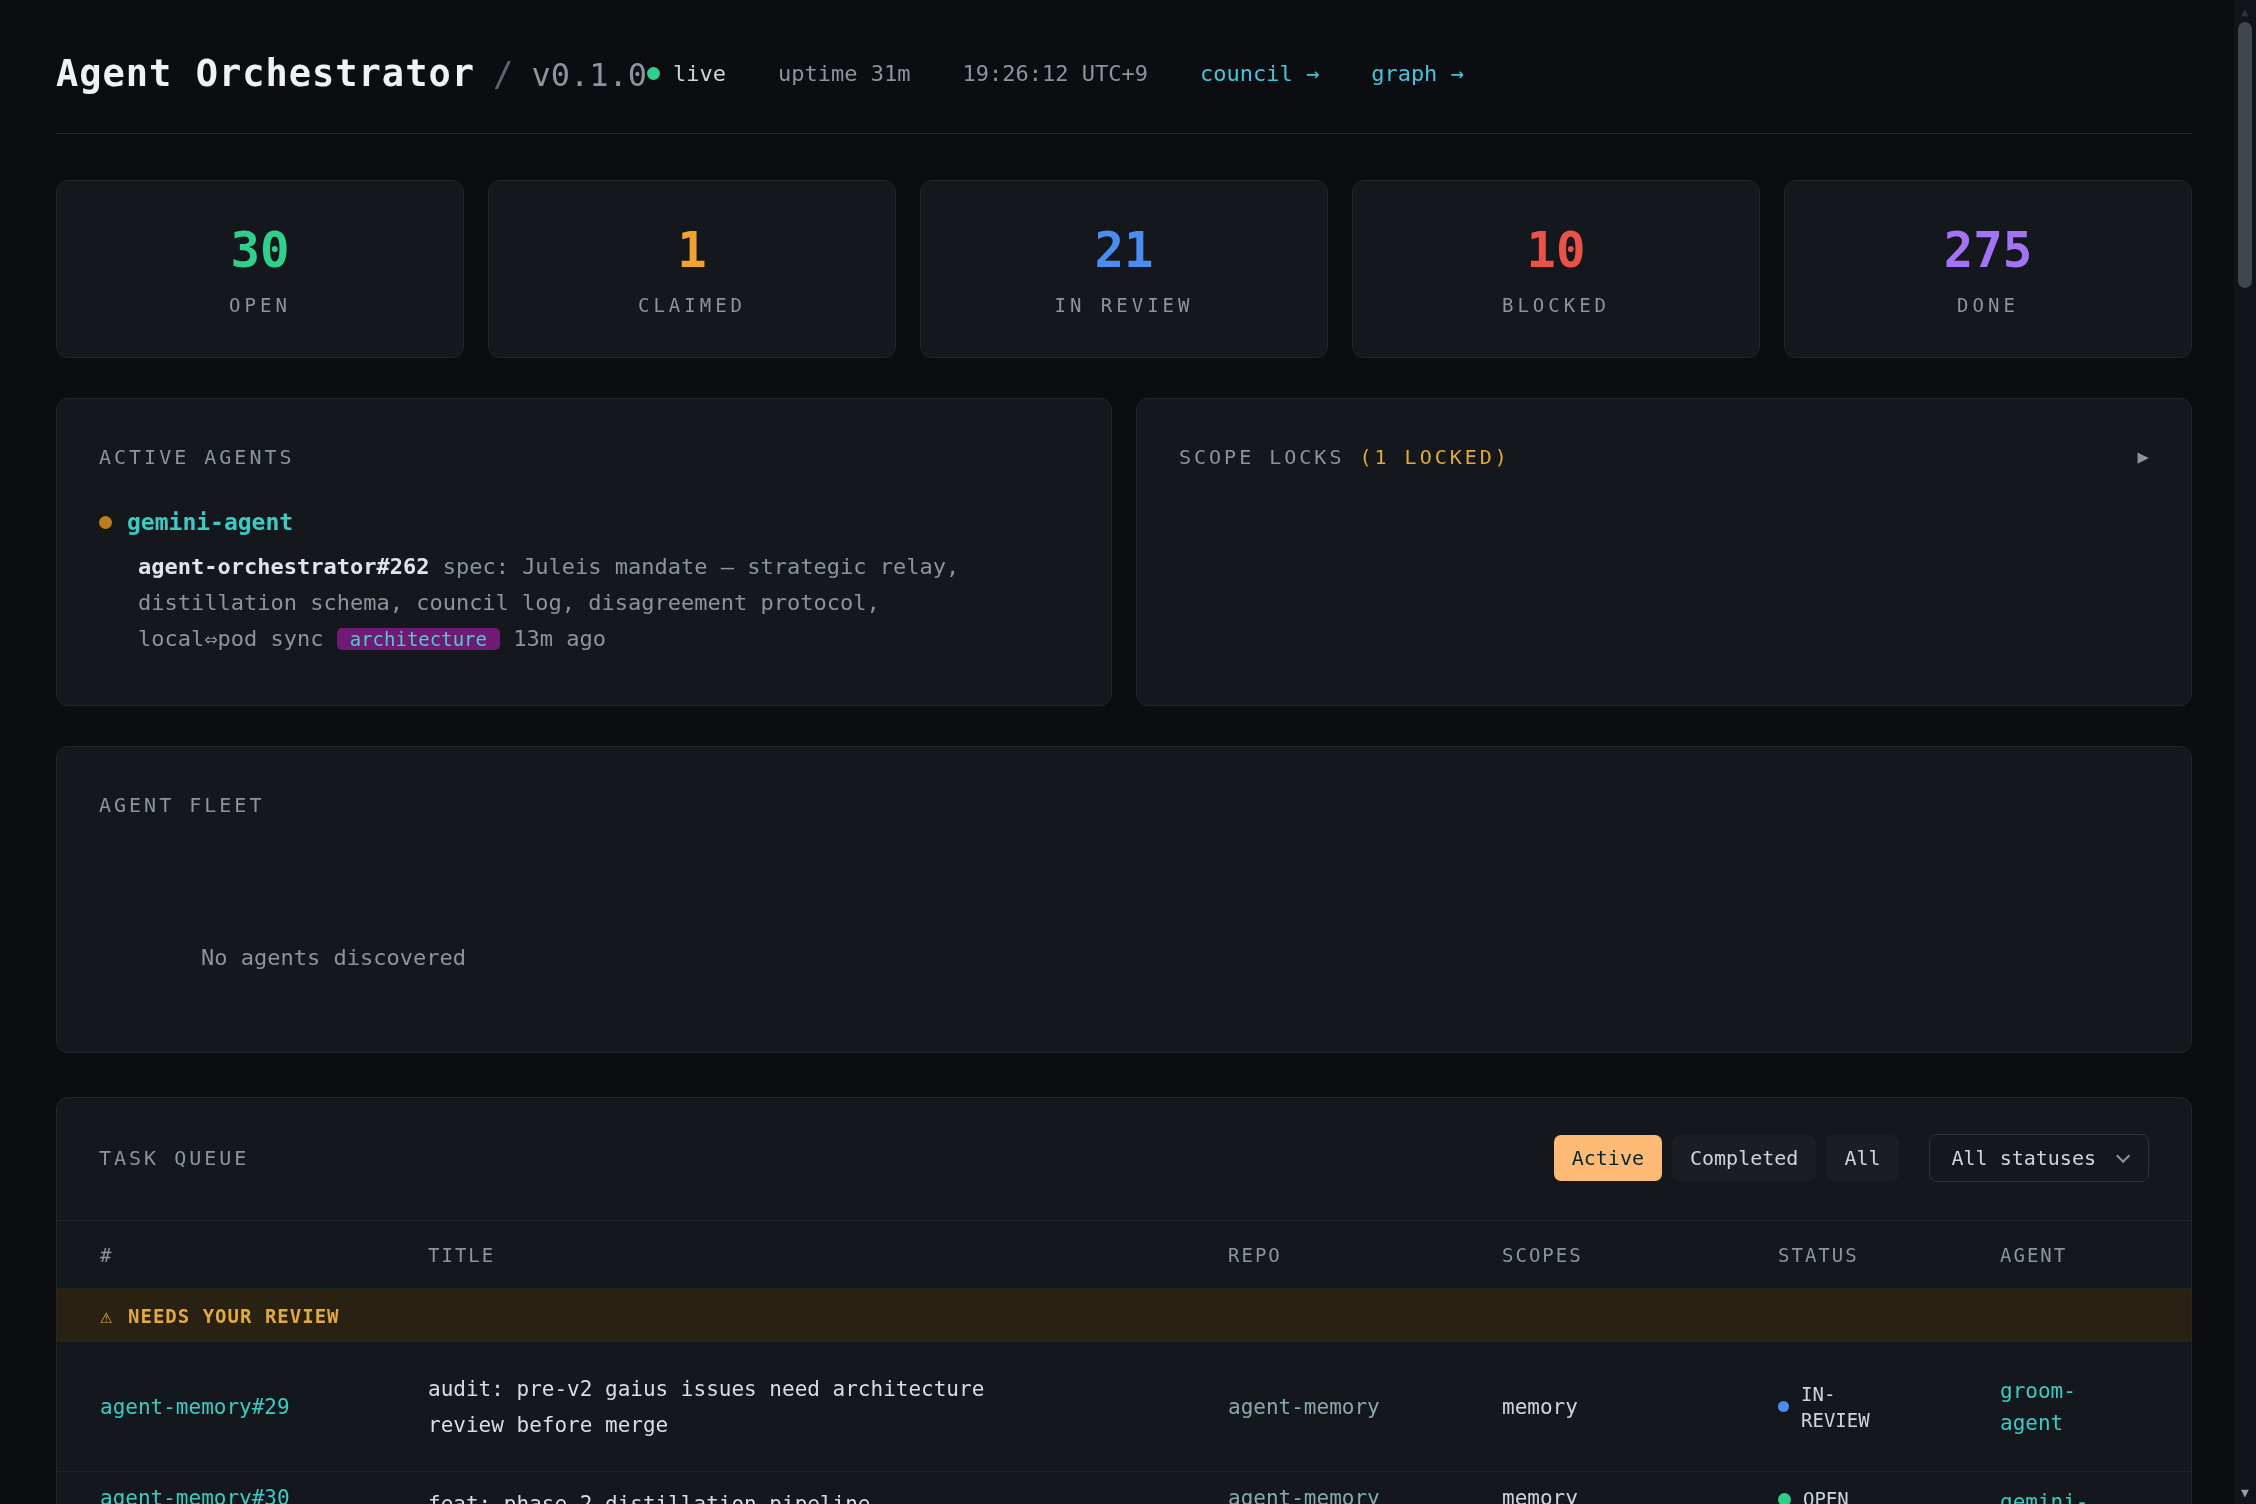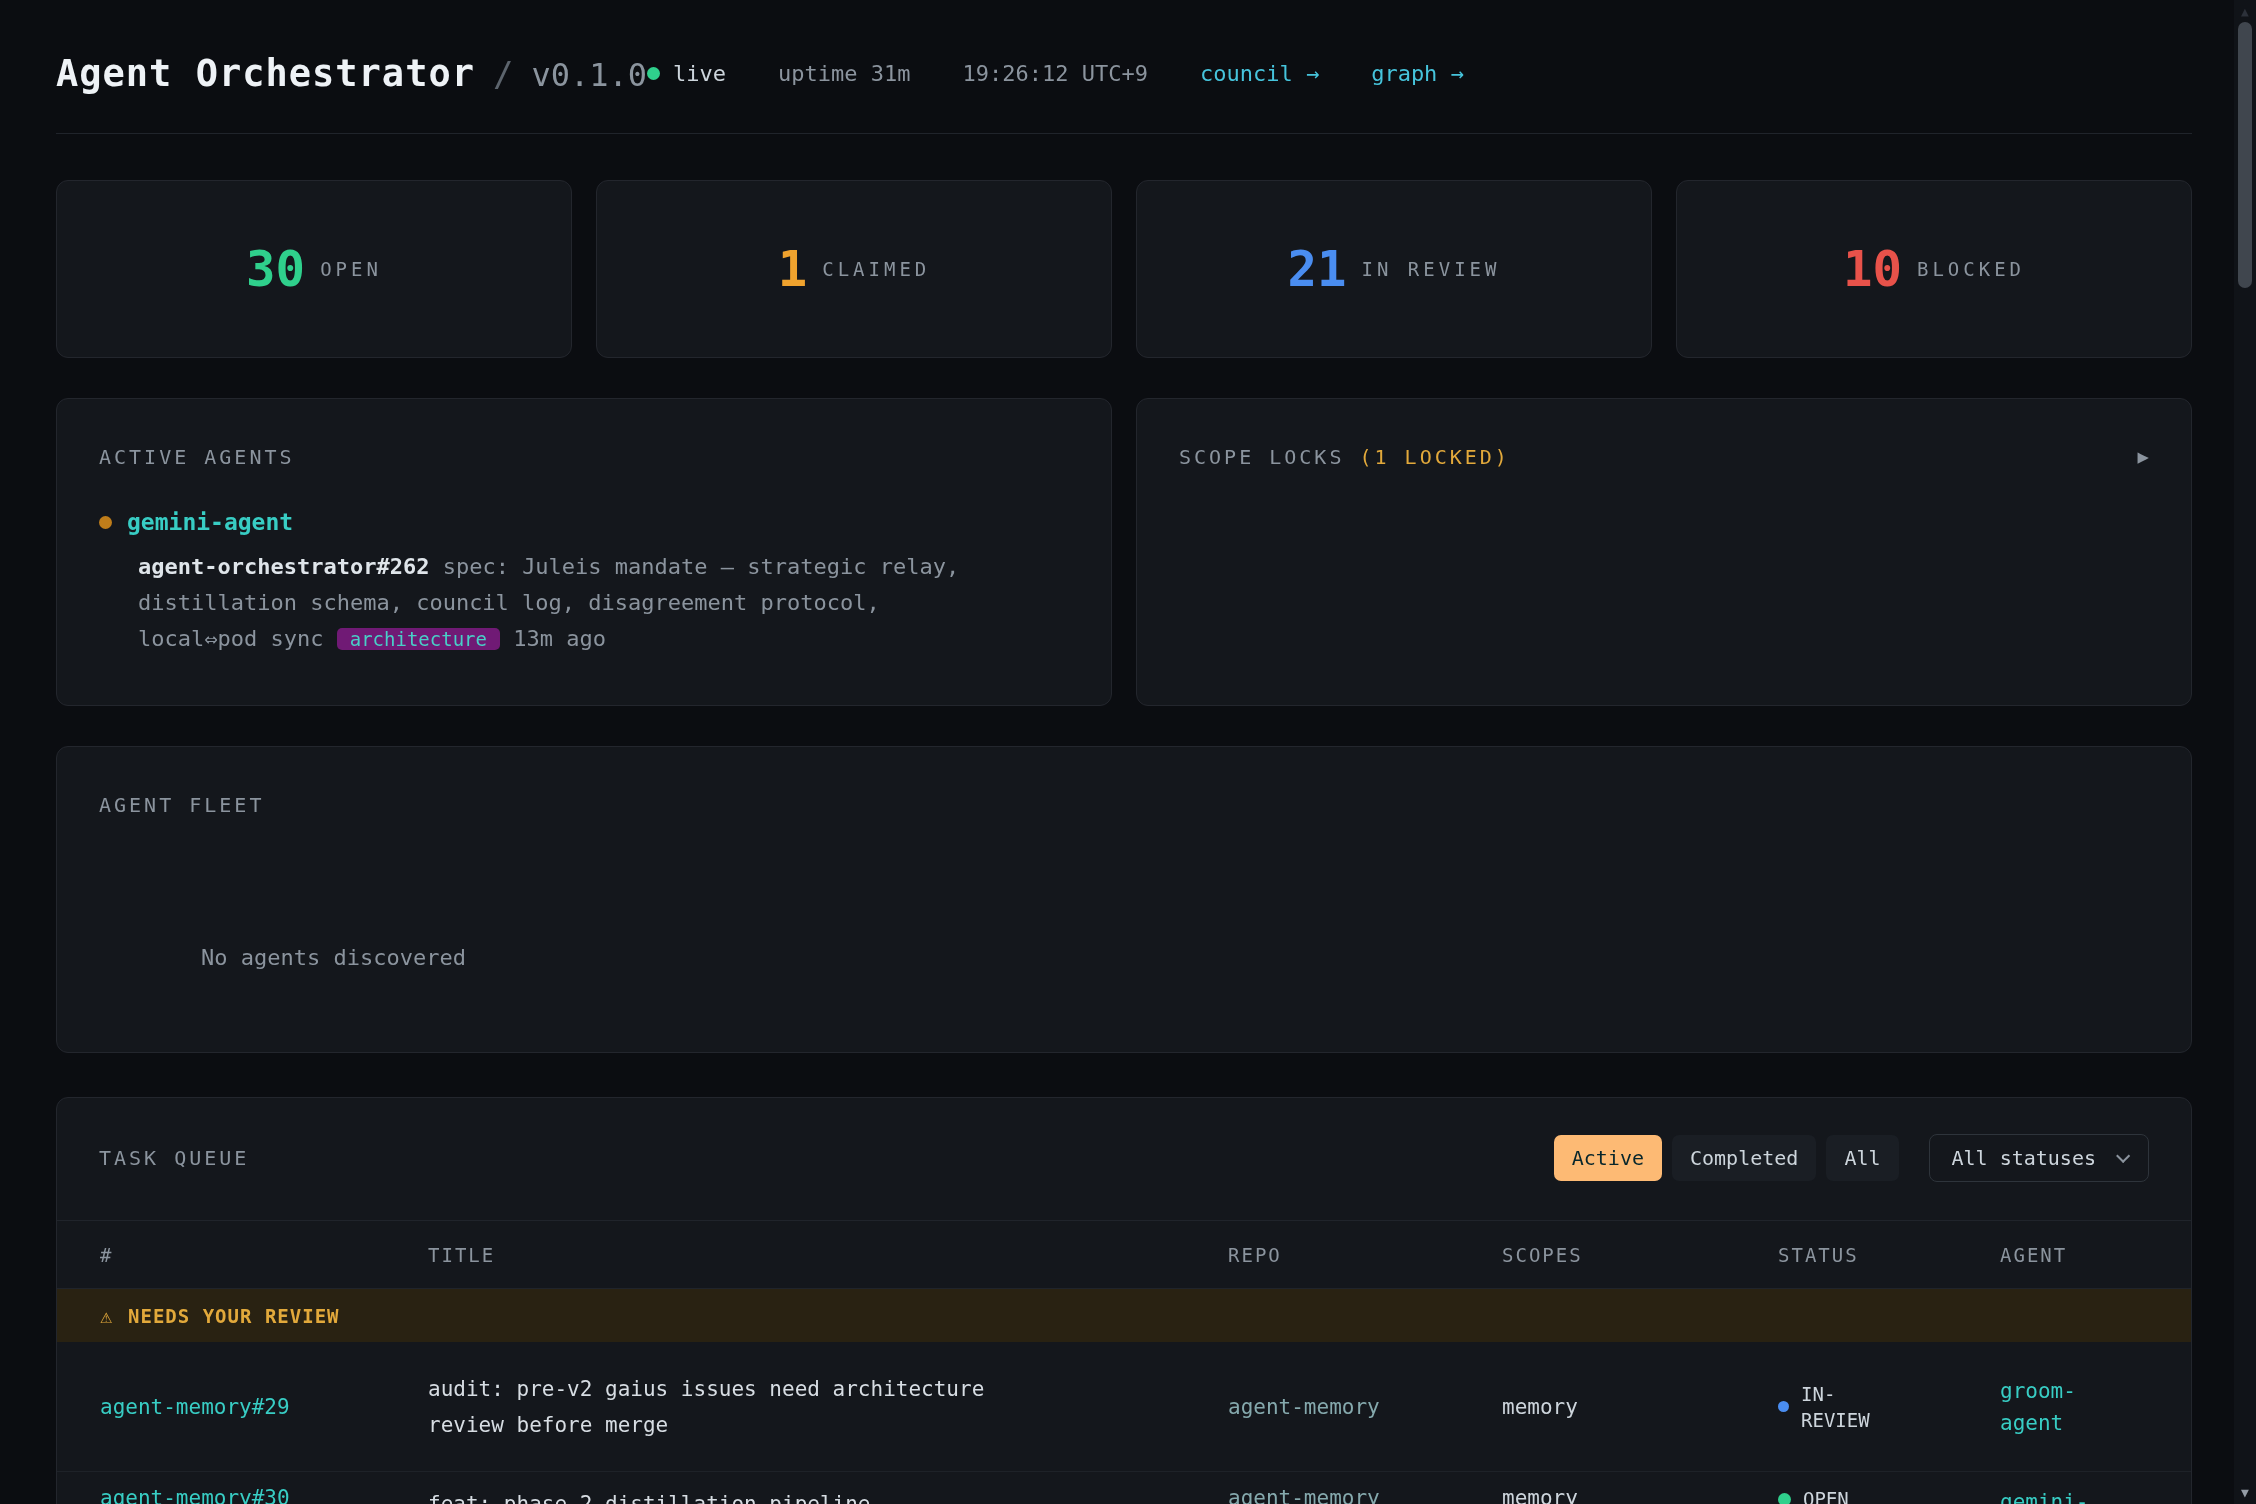--- a/index.html
+++ b/index.html
@@ -24,21 +24,21 @@
   .dot { width:13px; height:13px; border-radius:50%; display:inline-block; flex-shrink:0; }
   .dot-green { background:#2fd08c; }
   .dot-orange { background:#bf7d1a; }
   .dot-blue { background:#4a8df0; width:11px; height:11px; }
   .muted { color:#8b949e; }
   .link { color:#46c4dc; text-decoration:none; cursor:pointer; }
 
   
   .stats { display:flex; gap:24px; margin-top:46px; }
   .card { background:#14171c; border:1px solid #23262d; border-radius:12px; }
-  .stat { flex:1; height:178px; display:flex; flex-direction:row; align-items:center; justify-content:center; gap:15px; }
+  .stat { flex:1; height:178px; display:flex; flex-direction:column; align-items:center; justify-content:center; gap:15px; }
   .stat-value { font-size:49px; font-weight:bold; }
   .c-green{color:#2fd08c}.c-amber{color:#f0a32e}.c-blue{color:#4a8df0}.c-red{color:#e8524a}.c-purple{color:#a273f5}
   .stat-label { font-size:19px; color:#8b949e; letter-spacing:4px; }
 
   
   .two-col { display:grid; grid-template-columns:1fr 1fr; gap:24px; margin-top:40px; }
   .panel { background:#14171c; border:1px solid #23262d; border-radius:12px; }
   .panel-pad { padding:46px 42px; }
   .panel-title { font-size:20px; color:#8b949e; letter-spacing:3px; }
   .h-308 { height:308px; }
@@ -130,20 +130,24 @@
         <div class="stat-label">CLAIMED</div>
       </div>
       <div class="card stat">
         <div class="stat-value c-blue">21</div>
         <div class="stat-label">IN REVIEW</div>
       </div>
       <div class="card stat">
         <div class="stat-value c-red">10</div>
         <div class="stat-label">BLOCKED</div>
       </div>
+      <div class="card stat">
+        <div class="stat-value c-purple">275</div>
+        <div class="stat-label">DONE</div>
+      </div>
     </div>
 
     <div class="two-col">
       <section class="panel panel-pad h-308">
         <div class="panel-title">ACTIVE AGENTS</div>
         <div class="agent-entry">
           <div class="agent-name-row">
             <span class="dot dot-orange"></span>
             <span class="agent-name">gemini-agent</span>
           </div>

